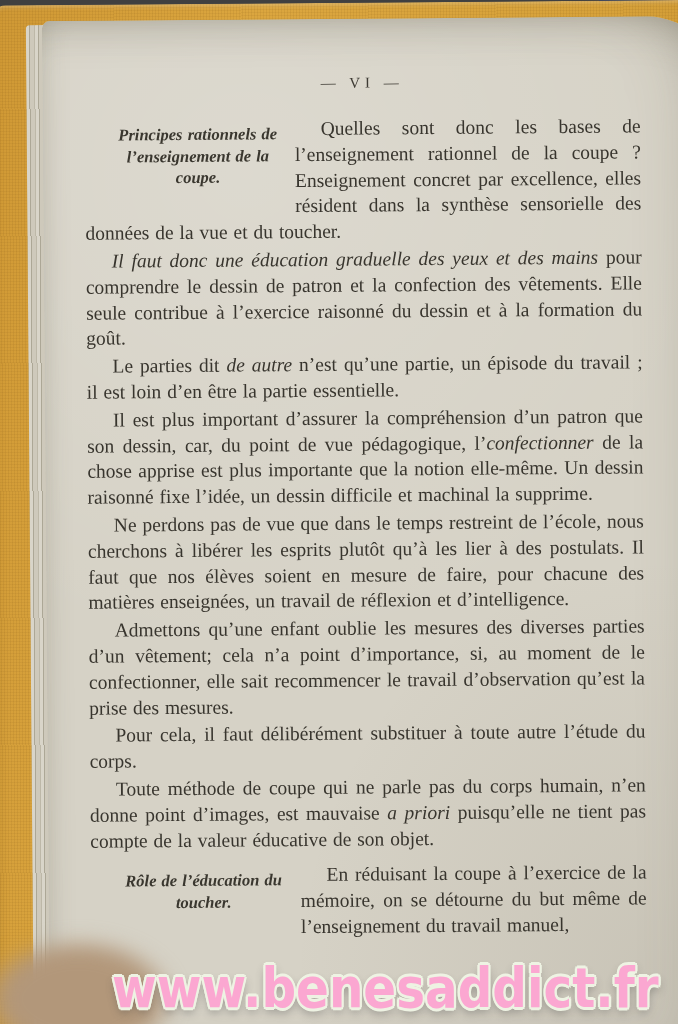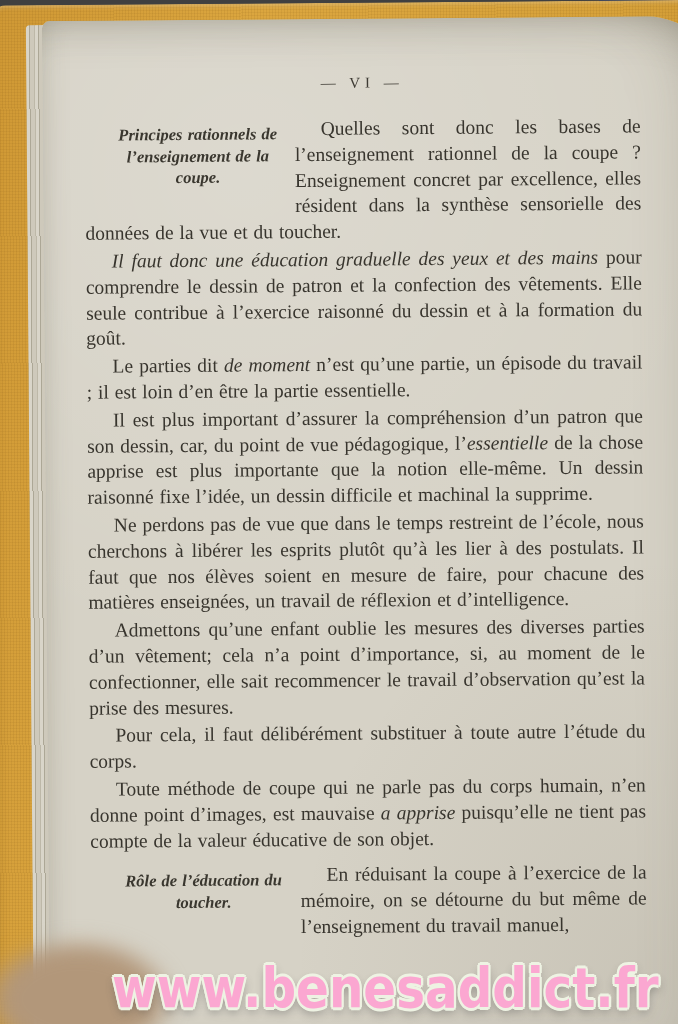--- a/index.html
+++ b/index.html
@@ -111,25 +111,25 @@
 
 <div class="scene">
   <div class="navy"></div>
   <div class="book">
     <div class="page-edges"></div>
     <div class="page">
       <div class="page-number">— VI —</div>
       <div class="text-body">
           <p class="para"><span class="margin-note">Principes rationnels de l’enseignement de la coupe.</span><span>Quelles sont donc les bases de l’enseignement rationnel de la coupe ? Enseignement concret par excellence, elles résident dans la synthèse sensorielle des données de la vue et du toucher.</span></p>
           <p class="para"><i>Il faut donc une éducation graduelle des yeux et des mains</i><span> pour comprendre le dessin de patron et la confection des vêtements. Elle seule contribue à l’exercice raisonné du dessin et à la formation du goût.</span></p>
-          <p class="para"><span>Le parties dit </span><i>de moment</i><span> n’est qu’une partie, un épisode du travail ; il est loin d’en être la partie essentielle.</span></p>
-          <p class="para"><span>Il est plus important d’assurer la compréhension d’un patron que son dessin, car, du point de vue pédagogique, l’</span><i>essentielle</i><span> de la chose apprise est plus importante que la notion elle-même. Un dessin raisonné fixe l’idée, un dessin difficile et machinal la supprime.</span></p>
+          <p class="para"><span>Le parties dit </span><i>de autre</i><span> n’est qu’une partie, un épisode du travail ; il est loin d’en être la partie essentielle.</span></p>
+          <p class="para"><span>Il est plus important d’assurer la compréhension d’un patron que son dessin, car, du point de vue pédagogique, l’</span><i>confectionner</i><span> de la chose apprise est plus importante que la notion elle-même. Un dessin raisonné fixe l’idée, un dessin difficile et machinal la supprime.</span></p>
           <p class="para"><span>Ne perdons pas de vue que dans le temps restreint de l’école, nous cherchons à libérer les esprits plutôt qu’à les lier à des postulats. Il faut que nos élèves soient en mesure de faire, pour chacune des matières enseignées, un travail de réflexion et d’intelligence.</span></p>
           <p class="para"><span>Admettons qu’une enfant oublie les mesures des diverses parties d’un vêtement; cela n’a point d’importance, si, au moment de le confectionner, elle sait recommencer le travail d’observation qu’est la prise des mesures.</span></p>
           <p class="para"><span>Pour cela, il faut délibérément substituer à toute autre l’étude du corps.</span></p>
-          <p class="para"><span>Toute méthode de coupe qui ne parle pas du corps humain, n’en donne point d’images, est mauvaise </span><i>a apprise</i><span> puisqu’elle ne tient pas compte de la valeur éducative de son objet.</span></p>
+          <p class="para"><span>Toute méthode de coupe qui ne parle pas du corps humain, n’en donne point d’images, est mauvaise </span><i>a priori</i><span> puisqu’elle ne tient pas compte de la valeur éducative de son objet.</span></p>
           <p class="para"><span class="margin-note">Rôle de l’éducation du toucher.</span><span>En réduisant la coupe à l’exercice de la mémoire, on se détourne du but même de l’enseignement du travail manuel,</span></p>
         </div>
     </div>
   </div>
   <div class="blur-blob"></div>
   <div class="watermark">www.benesaddict.fr</div>
 </div>
 
 </body></html>

